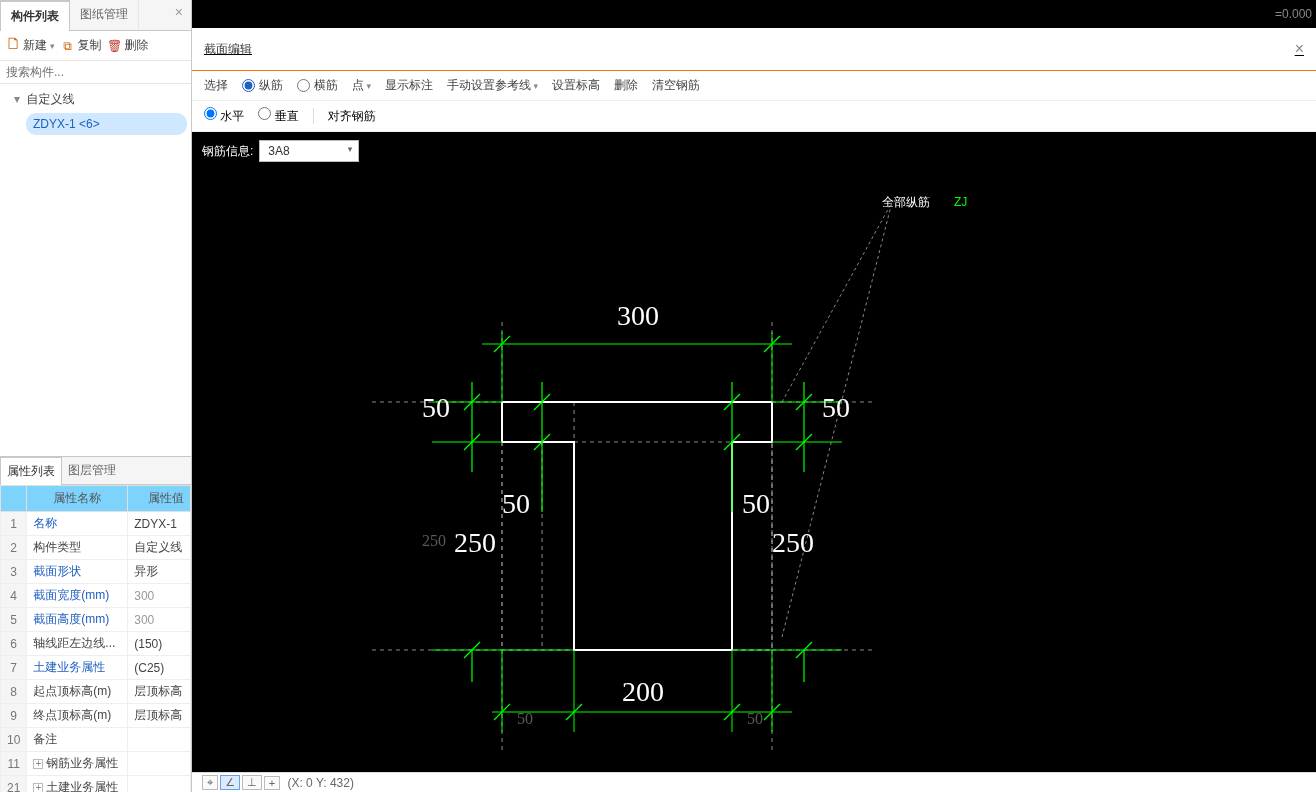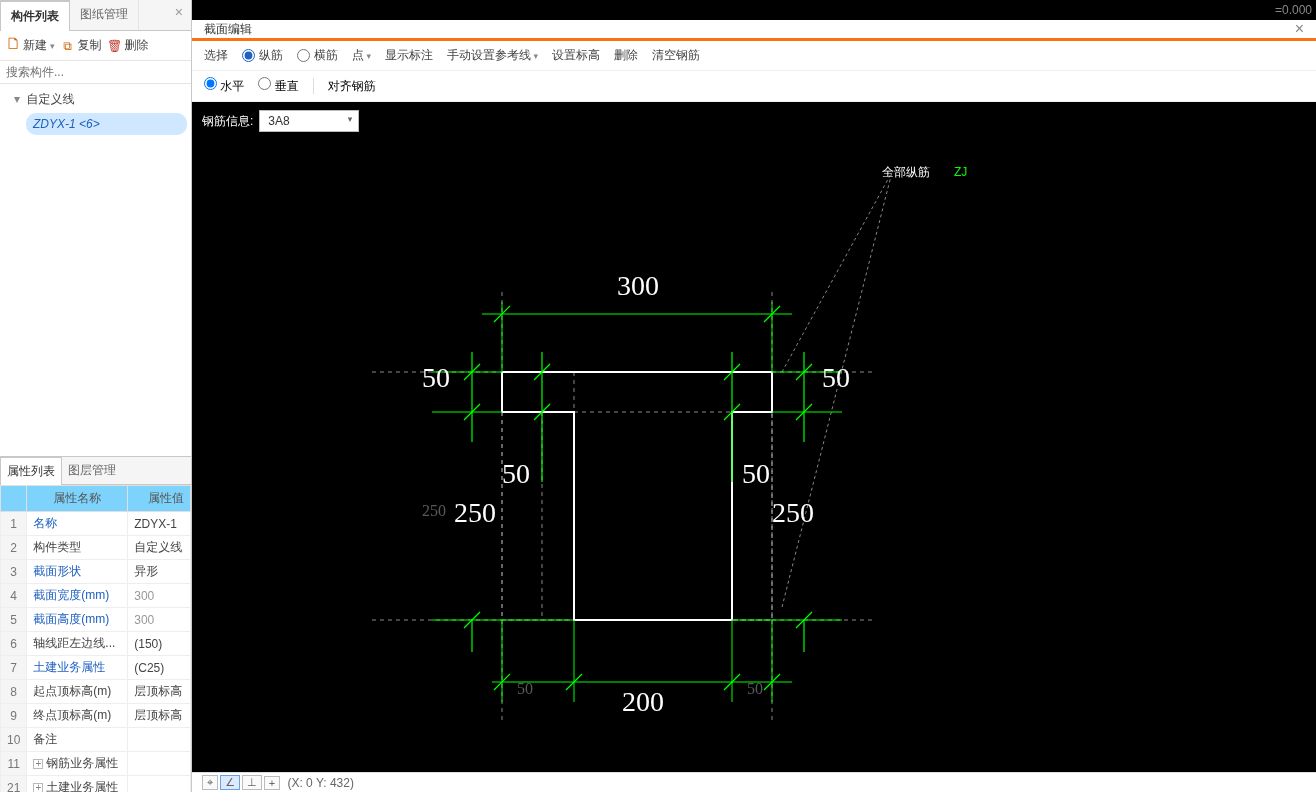--- a/index.html
+++ b/index.html
@@ -20,41 +20,41 @@
 .toolbar-left .btn .ic { width: 14px; height: 14px; display: inline-flex; align-items: center; justify-content: center; }
 .ic-new { color: #d06000; font-weight: bold; }
 .ic-copy { color: #d06000; }
 .ic-del { color: #c0392b; }
 
 .search { border: none; border-bottom: 1px solid #e5e5e5; padding: 4px 6px; width: 100%; color: #999; outline: none; }
 
 .tree { padding: 4px 4px; flex: 0 0 auto; height: calc(100% - 420px); overflow: auto; }
 .tree-node { padding: 3px 0 3px 10px; color: #444; }
 .tree-node .toggle { color: #888; margin-right: 3px; cursor: pointer; }
-.tree-child { margin: 2px 0 0 22px; padding: 4px 7px; background: #cfe8ff; border-radius: 10px; color: #2060c0; font-style: italic; }
+.tree-child { margin: 2px 0 0 22px; padding: 4px 7px; background: #cfe8ff; border-radius: 10px; color: #2060c0; }
 
 
 .prop-panel { border-top: 1px solid #c8c8c8; display: flex; flex-direction: column; flex: 1; }
 .tabs-prop { display: flex; background: #f5f5f5; border-bottom: 1px solid #c8c8c8; }
 .tabs-prop .tab { padding: 5px 6px; cursor: pointer; color: #666; }
 .tabs-prop .tab.active { background: #fff; color: #333; border-top: 1px solid #c8c8c8; border-left: 1px solid #c8c8c8; border-right: 1px solid #c8c8c8; margin-bottom: -1px; }
 
 .prop-table { width: 100%; border-collapse: collapse; }
 .prop-table th { background: #7dd3fc; padding: 4px 6px; text-align: center; color: #555; border: 1px solid #e0e0e0; font-weight: normal; }
 .prop-table td { padding: 3px 6px; border: 1px solid #eee; color: #444; }
 .prop-table td.rownum { background: #f5f5f5; text-align: center; width: 22px; color: #777; }
 .prop-table td.name.link { color: #2060c0; }
 .prop-table td.val.gray { color: #999; }
 .prop-table td .expand { color: #888; margin-right: 3px; border: 1px solid #bbb; display: inline-block; width: 10px; height: 10px; line-height: 8px; text-align: center; font-size: 10px; }
 
 
 .right-panel { flex: 1; display: flex; flex-direction: column; background: #fff; position: relative; }
-.rp-top-black { height: 20px; background: #000; display:flex; justify-content:flex-end; align-items:center; color:#888; font-size:11px; padding-right:4px;}
-
-.rp-title { display: flex; align-items: center; padding: 0 12px; border-bottom: 3px solid #f97316; }
+.rp-top-black { height: 28px; background: #000; display:flex; justify-content:flex-end; align-items:center; color:#888; font-size:11px; padding-right:4px;}
+
+.rp-title { display: flex; align-items: center; padding: 12px 12px; border-bottom: 1px solid #f97316; text-decoration: underline; }
 .rp-title .tt { color: #333; }
 .rp-title .cx { margin-left: auto; color: #888; cursor: pointer; font-size: 16px; }
 
 .rp-toolbar { display: flex; align-items: center; gap: 14px; padding: 6px 12px; border-bottom: 1px solid #eee; }
 .rp-toolbar .lbl { color: #444; }
 .rp-toolbar .radio { display: inline-flex; align-items: center; gap: 4px; color: #444; }
 .rp-toolbar .radio input { accent-color: #2060c0; }
 .rp-toolbar .dd { color: #444; cursor: pointer; }
 .rp-toolbar .dd::after { content: " ▾"; color: #888; font-size: 9px; }
 
@@ -328,21 +328,21 @@
           <line class="dim-line" x1="532" y1="318" x2="548" y2="302"></line>
           <line class="dim-line" x1="532" y1="278" x2="548" y2="262"></line>
         </g>
       </svg>
 
       <div class="annotation" style="top:45px; left:690px; font-size:32px;">
         <span>全部纵筋</span>&nbsp;&nbsp;
         <span class="ann-green">ZJ</span>
       </div>
       <div class="annotation" style="top:168px; left:425px;">300</div>
-      <div class="annotation" style="top:584px; left:430px;">200</div>
+      <div class="annotation" style="top:544px; left:430px;">200</div>
       <div class="annotation" style="top:260px; left:230px;">50</div>
       <div class="annotation" style="top:260px; left:630px;">50</div>
       <div class="annotation" style="top:356px; left:310px;">50</div>
       <div class="annotation" style="top:356px; left:550px;">50</div>
       <div class="annotation" style="top:395px; left:262px;">250</div>
       <div class="annotation" style="top:395px; left:580px;">250</div>
       <div class="annotation ann-gray" style="top:400px; left:230px;">250</div>
       <div class="annotation ann-gray" style="top:578px; left:325px;">50</div>
       <div class="annotation ann-gray" style="top:578px; left:555px;">50</div>
 

